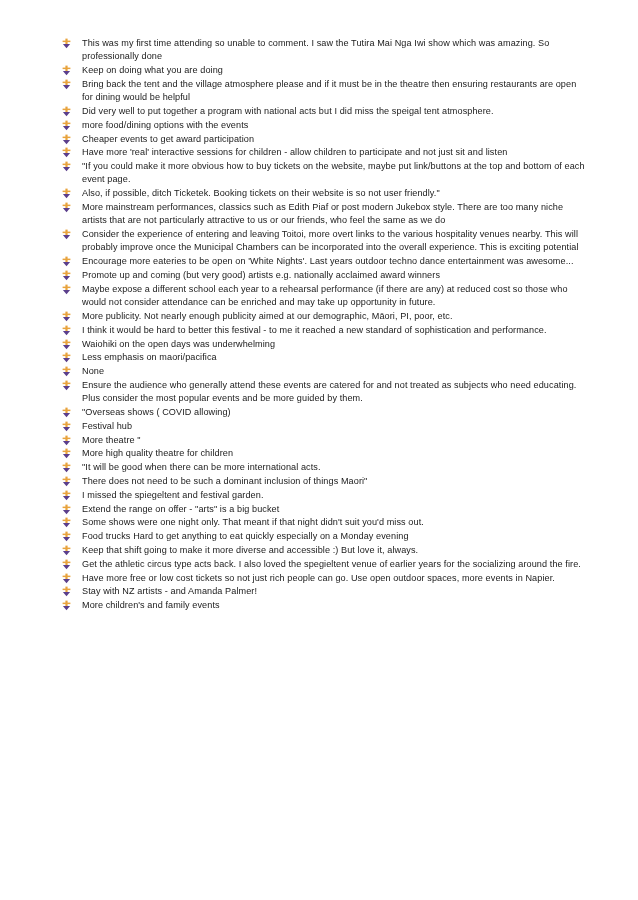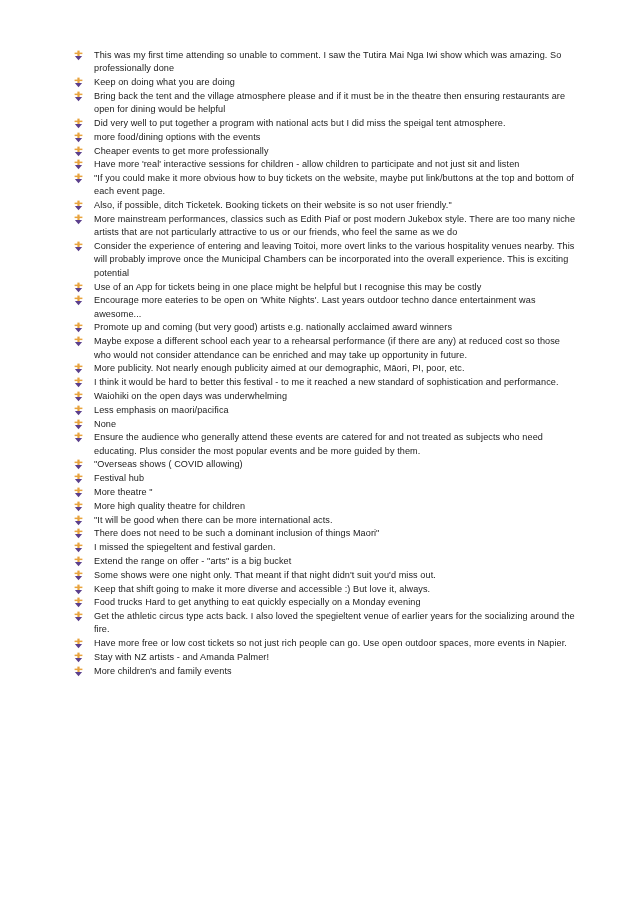--- a/index.html
+++ b/index.html
@@ -20,21 +20,21 @@
     box-sizing: border-box;
   }
   .doc-body {
     position: absolute;
     left: 58px;
     top: 33px;
     width: 535px;
   }
   ul.bullet-list {
     list-style: none;
-    margin: 16px;
+    margin: 4px;
     padding: 0;
   }
   li.bullet-item {
     position: relative;
     padding-left: 20px;
     margin: 0 0 0.5px 0;
     font-size: 9.1px;
     line-height: 13.3px;
     color: #1a1a1a;
     text-align: left;
@@ -98,21 +98,21 @@
               <path d="M0.9 6.1 L8.1 6.1 L4.5 10.3 Z" fill="#5B3F8C"></path>
             </svg></span>
           <span class="item-text">more food/dining options with the events</span>
         </li>
         <li class="bullet-item">
           <span class="bullet-glyph"><svg width="9" height="11" viewBox="0 0 9 11" xmlns="http://www.w3.org/2000/svg">
               <rect x="3.4" y="0.6" width="2.2" height="6.1" fill="#E8A33D"></rect>
               <rect x="0.6" y="2.6" width="7.8" height="1.5" fill="#E8A33D"></rect>
               <path d="M0.9 6.1 L8.1 6.1 L4.5 10.3 Z" fill="#5B3F8C"></path>
             </svg></span>
-          <span class="item-text">Cheaper events to get more professionally</span>
+          <span class="item-text">Cheaper events to get award participation</span>
         </li>
         <li class="bullet-item">
           <span class="bullet-glyph"><svg width="9" height="11" viewBox="0 0 9 11" xmlns="http://www.w3.org/2000/svg">
               <rect x="3.4" y="0.6" width="2.2" height="6.1" fill="#E8A33D"></rect>
               <rect x="0.6" y="2.6" width="7.8" height="1.5" fill="#E8A33D"></rect>
               <path d="M0.9 6.1 L8.1 6.1 L4.5 10.3 Z" fill="#5B3F8C"></path>
             </svg></span>
           <span class="item-text">Have more 'real' interactive sessions for children - allow children to participate and not just sit and listen</span>
         </li>
         <li class="bullet-item">
@@ -146,28 +146,20 @@
               <path d="M0.9 6.1 L8.1 6.1 L4.5 10.3 Z" fill="#5B3F8C"></path>
             </svg></span>
           <span class="item-text">Consider the experience of entering and leaving Toitoi, more overt links to the various hospitality venues nearby. This will probably improve once the Municipal Chambers can be incorporated into the overall experience. This is exciting potential</span>
         </li>
         <li class="bullet-item">
           <span class="bullet-glyph"><svg width="9" height="11" viewBox="0 0 9 11" xmlns="http://www.w3.org/2000/svg">
               <rect x="3.4" y="0.6" width="2.2" height="6.1" fill="#E8A33D"></rect>
               <rect x="0.6" y="2.6" width="7.8" height="1.5" fill="#E8A33D"></rect>
               <path d="M0.9 6.1 L8.1 6.1 L4.5 10.3 Z" fill="#5B3F8C"></path>
             </svg></span>
-          <span class="item-text">Use of an App for tickets being in one place might be helpful but I recognise this may be costly</span>
-        </li>
-        <li class="bullet-item">
-          <span class="bullet-glyph"><svg width="9" height="11" viewBox="0 0 9 11" xmlns="http://www.w3.org/2000/svg">
-              <rect x="3.4" y="0.6" width="2.2" height="6.1" fill="#E8A33D"></rect>
-              <rect x="0.6" y="2.6" width="7.8" height="1.5" fill="#E8A33D"></rect>
-              <path d="M0.9 6.1 L8.1 6.1 L4.5 10.3 Z" fill="#5B3F8C"></path>
-            </svg></span>
           <span class="item-text">Encourage more eateries to be open on 'White Nights'. Last years outdoor techno dance entertainment was awesome...</span>
         </li>
         <li class="bullet-item">
           <span class="bullet-glyph"><svg width="9" height="11" viewBox="0 0 9 11" xmlns="http://www.w3.org/2000/svg">
               <rect x="3.4" y="0.6" width="2.2" height="6.1" fill="#E8A33D"></rect>
               <rect x="0.6" y="2.6" width="7.8" height="1.5" fill="#E8A33D"></rect>
               <path d="M0.9 6.1 L8.1 6.1 L4.5 10.3 Z" fill="#5B3F8C"></path>
             </svg></span>
           <span class="item-text">Promote up and coming (but very good) artists e.g. nationally acclaimed award winners</span>
         </li>
@@ -298,29 +290,29 @@
               <path d="M0.9 6.1 L8.1 6.1 L4.5 10.3 Z" fill="#5B3F8C"></path>
             </svg></span>
           <span class="item-text">Some shows were one night only. That meant if that night didn't suit you'd miss out.</span>
         </li>
         <li class="bullet-item">
           <span class="bullet-glyph"><svg width="9" height="11" viewBox="0 0 9 11" xmlns="http://www.w3.org/2000/svg">
               <rect x="3.4" y="0.6" width="2.2" height="6.1" fill="#E8A33D"></rect>
               <rect x="0.6" y="2.6" width="7.8" height="1.5" fill="#E8A33D"></rect>
               <path d="M0.9 6.1 L8.1 6.1 L4.5 10.3 Z" fill="#5B3F8C"></path>
             </svg></span>
+          <span class="item-text">Food trucks Hard to get anything to eat quickly especially on a Monday evening</span>
+        </li>
+        <li class="bullet-item">
+          <span class="bullet-glyph"><svg width="9" height="11" viewBox="0 0 9 11" xmlns="http://www.w3.org/2000/svg">
+              <rect x="3.4" y="0.6" width="2.2" height="6.1" fill="#E8A33D"></rect>
+              <rect x="0.6" y="2.6" width="7.8" height="1.5" fill="#E8A33D"></rect>
+              <path d="M0.9 6.1 L8.1 6.1 L4.5 10.3 Z" fill="#5B3F8C"></path>
+            </svg></span>
           <span class="item-text">Keep that shift going to make it more diverse and accessible :) But love it, always.</span>
-        </li>
-        <li class="bullet-item">
-          <span class="bullet-glyph"><svg width="9" height="11" viewBox="0 0 9 11" xmlns="http://www.w3.org/2000/svg">
-              <rect x="3.4" y="0.6" width="2.2" height="6.1" fill="#E8A33D"></rect>
-              <rect x="0.6" y="2.6" width="7.8" height="1.5" fill="#E8A33D"></rect>
-              <path d="M0.9 6.1 L8.1 6.1 L4.5 10.3 Z" fill="#5B3F8C"></path>
-            </svg></span>
-          <span class="item-text">Food trucks Hard to get anything to eat quickly especially on a Monday evening</span>
         </li>
         <li class="bullet-item">
           <span class="bullet-glyph"><svg width="9" height="11" viewBox="0 0 9 11" xmlns="http://www.w3.org/2000/svg">
               <rect x="3.4" y="0.6" width="2.2" height="6.1" fill="#E8A33D"></rect>
               <rect x="0.6" y="2.6" width="7.8" height="1.5" fill="#E8A33D"></rect>
               <path d="M0.9 6.1 L8.1 6.1 L4.5 10.3 Z" fill="#5B3F8C"></path>
             </svg></span>
           <span class="item-text">Get the athletic circus type acts back. I also loved the spegieltent venue of earlier years for the socializing around the fire.</span>
         </li>
         <li class="bullet-item">

